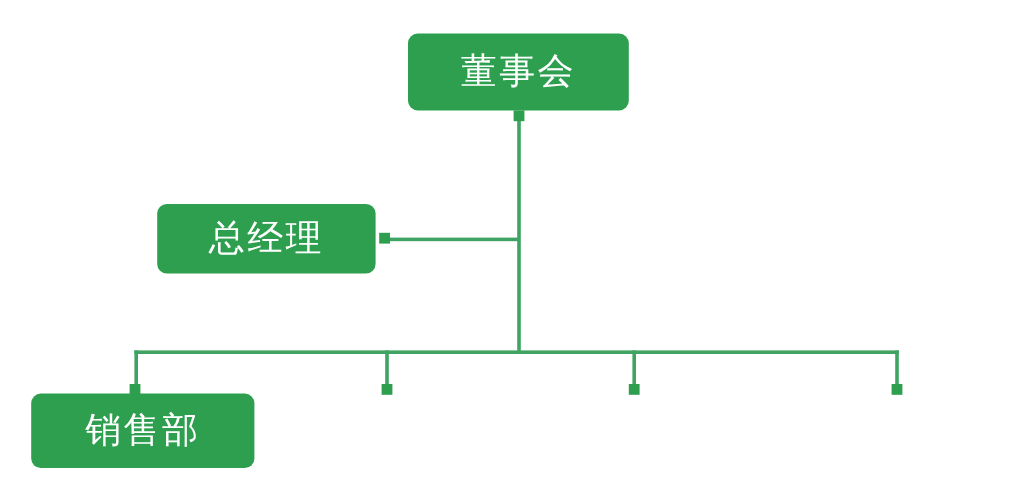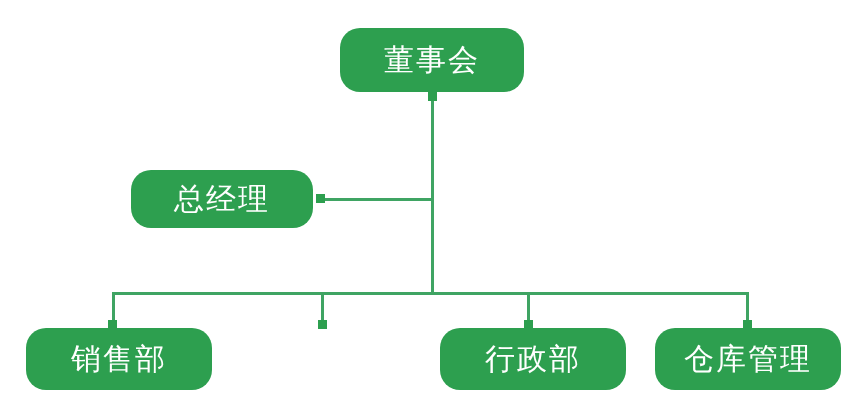--- a/index.html
+++ b/index.html
@@ -51,21 +51,21 @@
     height: 9px;
     background: #2d9f4f;
     z-index: 3;
   }
 
   
   .node {
     position: absolute;
     z-index: 2;
     background: #2d9f4f;
-    border-radius: 20px;
+    border-radius: 8px;
     display: flex;
     align-items: center;
     justify-content: center;
     box-sizing: border-box;
   }
   .node-label {
     color: #ffffff;
     font-size: 30px;
     line-height: 1;
     letter-spacing: 2px;
@@ -130,21 +130,15 @@
 
   <div class="node node-dept dept-0">
     <span class="node-label">销售部</span>
   </div>
 
   <div class="node node-manager">
     <span class="node-label">总经理</span>
   </div>
 
 
-  <div class="node node-dept dept-2">
-    <span class="node-label">行政部</span>
-  </div>
 
-  <div class="node node-dept dept-3">
-    <span class="node-label">仓库管理</span>
-  </div>
 
 </div>
 
 </body></html>

